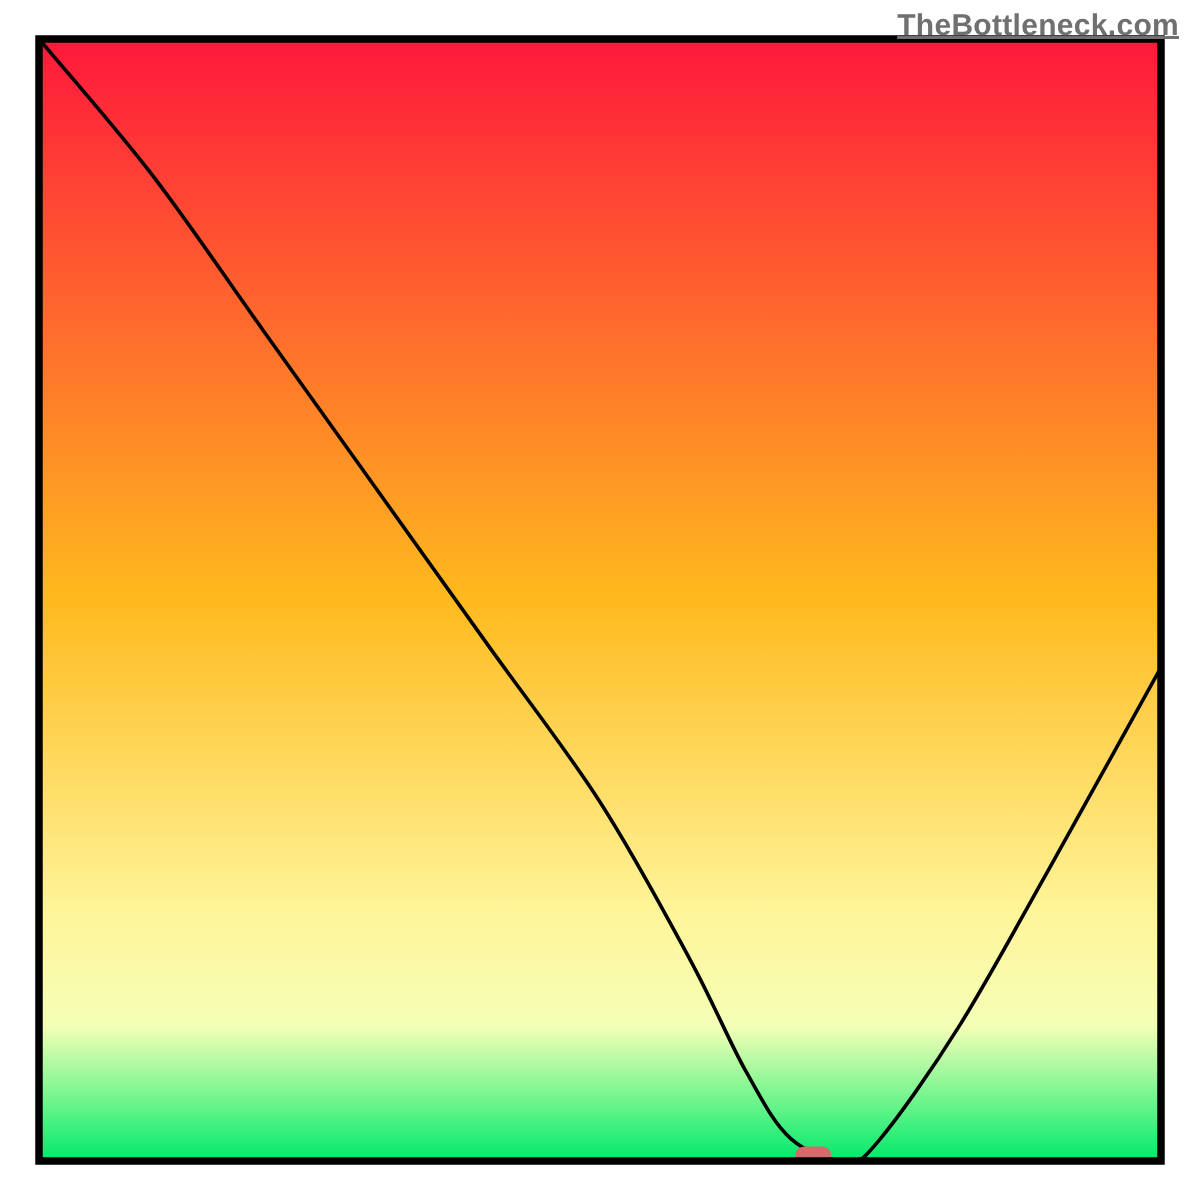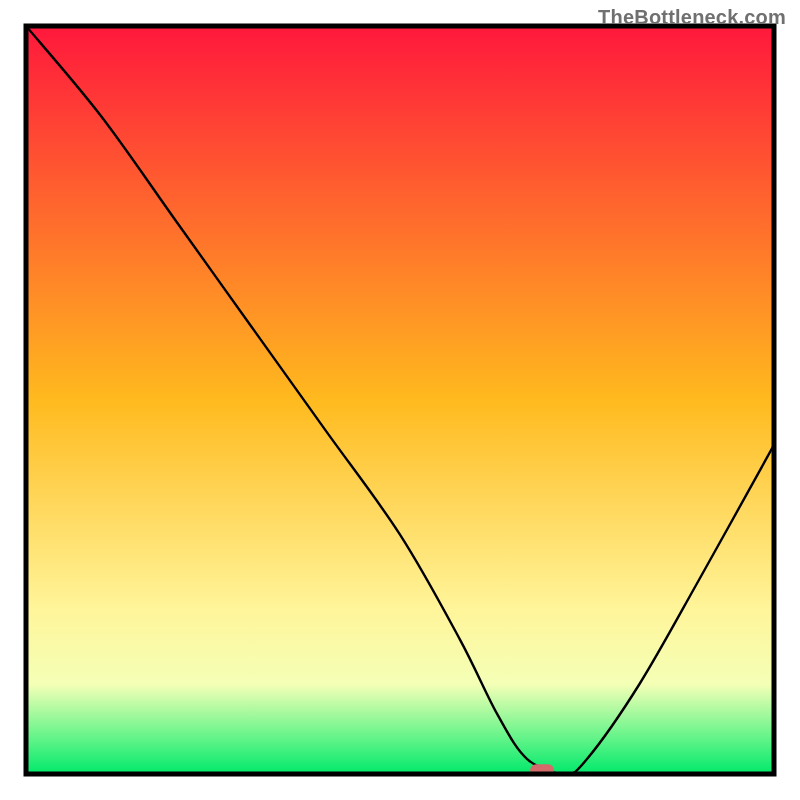--- a/index.html
+++ b/index.html
@@ -17,20 +17,21 @@
     height: 800px;
   }
   .watermark {
     position: absolute;
     top: 6px;
     right: 14px;
     font-size: 20px;
     font-weight: 600;
     color: #707070;
     letter-spacing: 0.2px;
+    text-decoration: underline;
   }
   svg {
     display: block;
   }
 </style>
 </head>
 <body>
 
 <div class="canvas">
   <div class="watermark">TheBottleneck.com</div>

